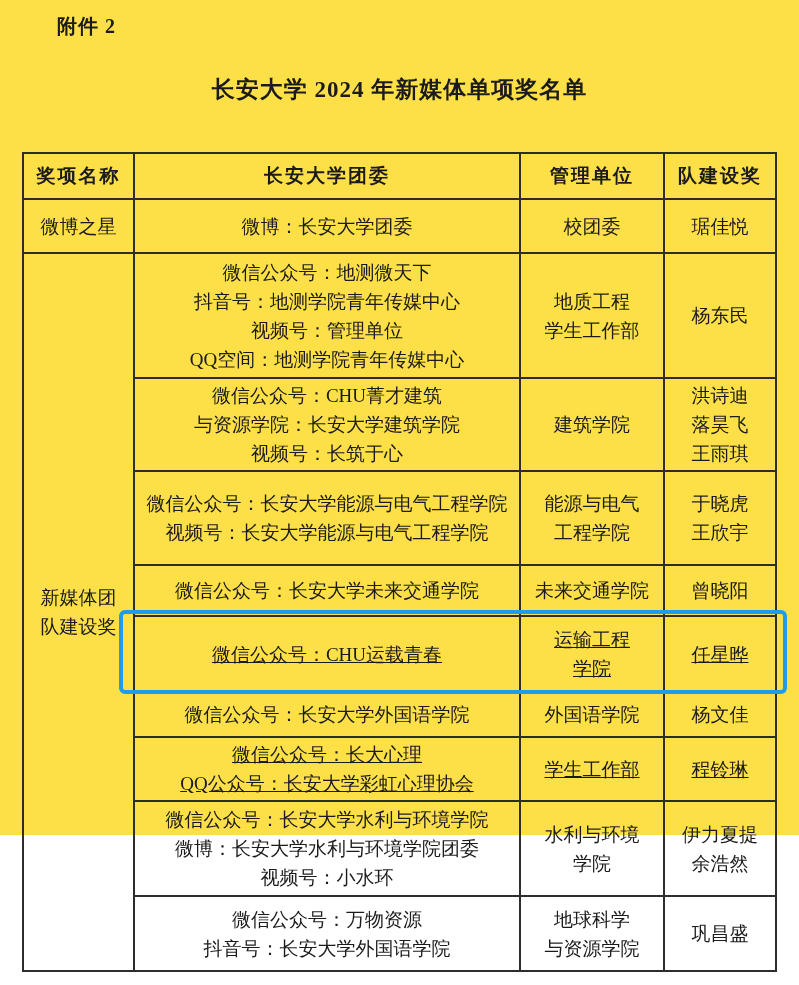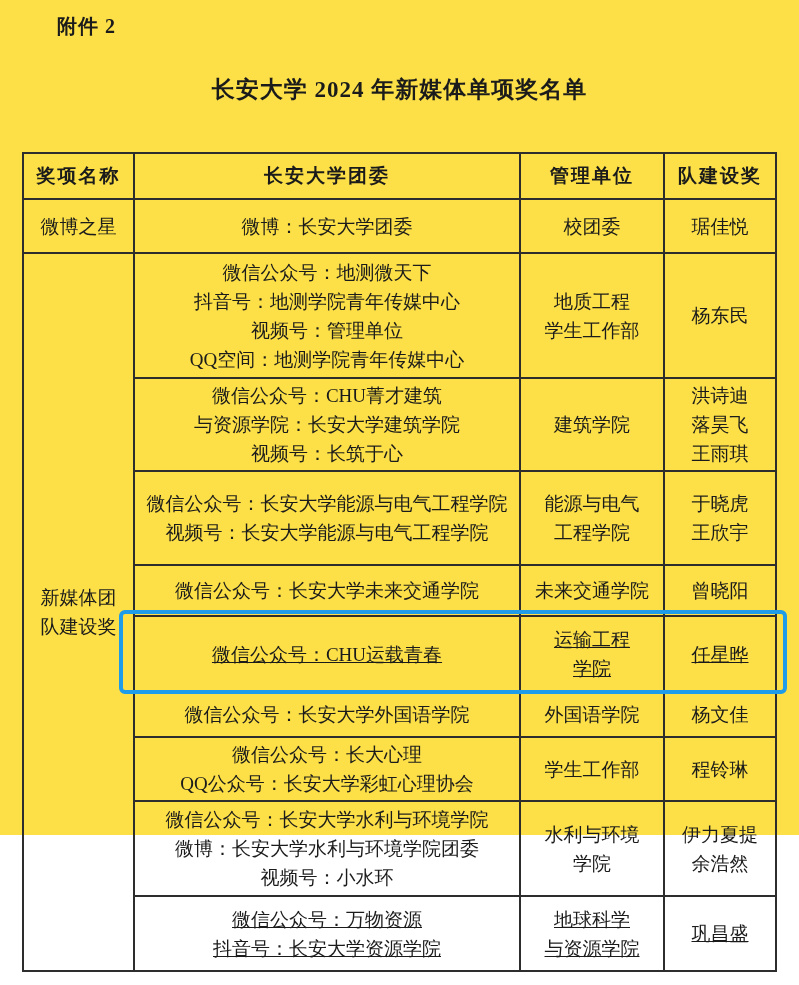--- a/index.html
+++ b/index.html
@@ -55,23 +55,23 @@
   }
   .award-table .line { line-height: 29px; }
   .hH  { height: 46px; }
   .h54 { height: 54px; margin-top: 30px; }
   .h125{ height: 125px; }
   .h93 { height: 93px; padding-left: 33px; }
   .h94 { height: 94px; }
   .h51 { height: 51px; }
   .h76 { height: 76px; text-decoration: underline; }
   .h45 { height: 45px; }
-  .h57 { height: 57px; }
+  .h57 { height: 57px; text-decoration: underline; }
   .h95 { height: 95px; }
-  .h75 { height: 75px; text-decoration: underline; }
+  .h75 { height: 75px; }
   .highlight-box {
     position: absolute;
     left: 119px; top: 610px;
     width: 668px; height: 84px;
     border: 4px solid #1E9BE9;
     border-radius: 6px;
     background: transparent;
     pointer-events: none;
   }
 </style>
@@ -227,21 +227,21 @@
         </td>
         <td>
           <div class="line">伊力夏提</div>
           <div class="line">余浩然</div>
         </td>
       </tr>
 
       <tr class="h75">
         <td>
           <div class="line">微信公众号：万物资源</div>
-          <div class="line">抖音号：长安大学资源学院</div>
+          <div class="line">抖音号：长安大学外国语学院</div>
         </td>
         <td>
           <div class="line">地球科学</div>
           <div class="line">与资源学院</div>
         </td>
         <td>
           <div class="line">巩昌盛</div>
         </td>
       </tr>
     </tbody>

